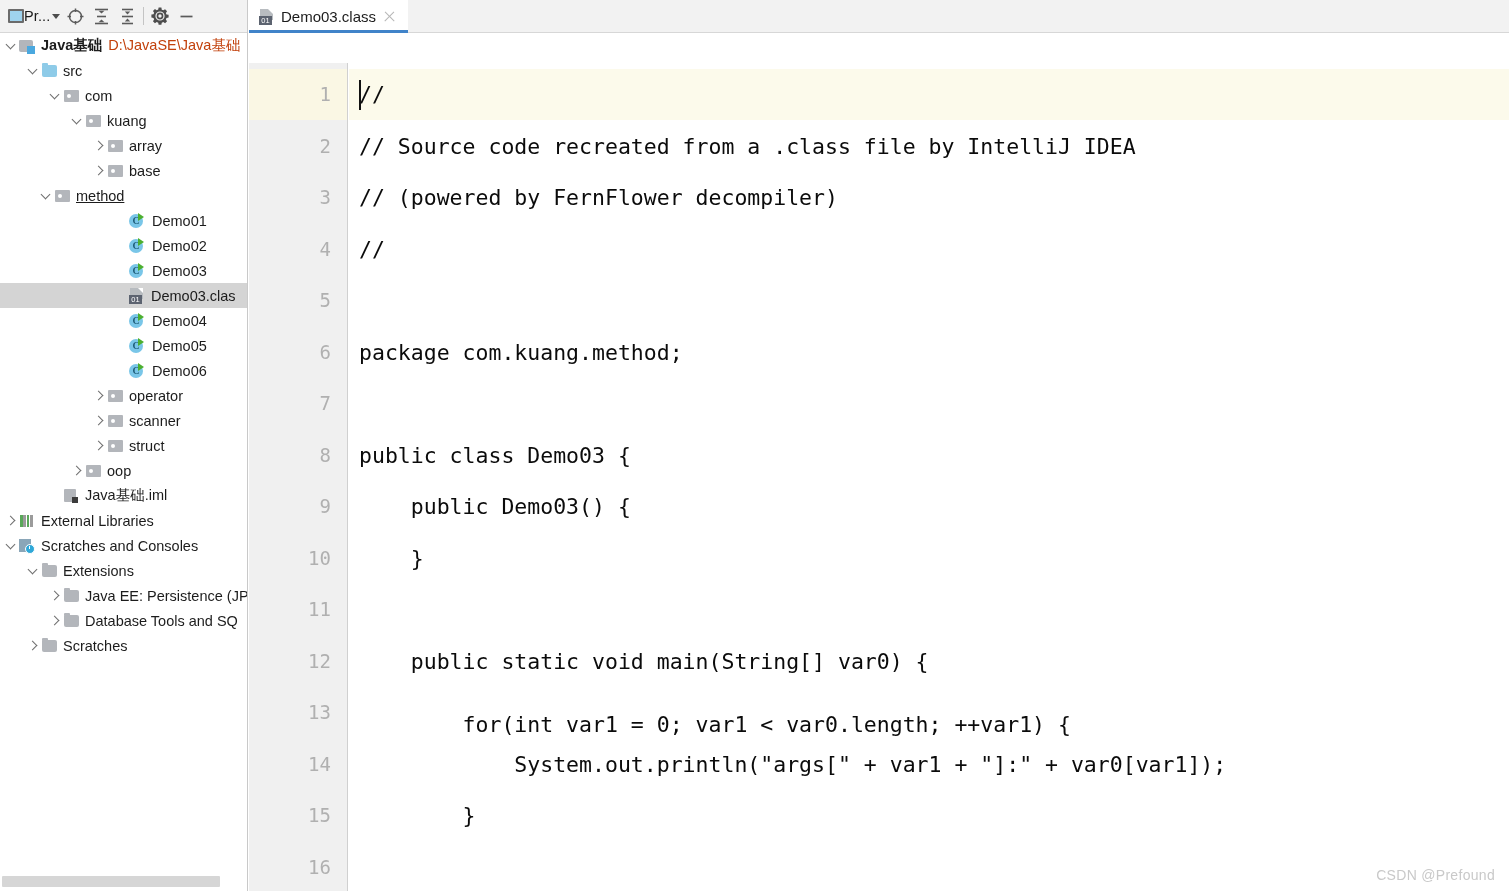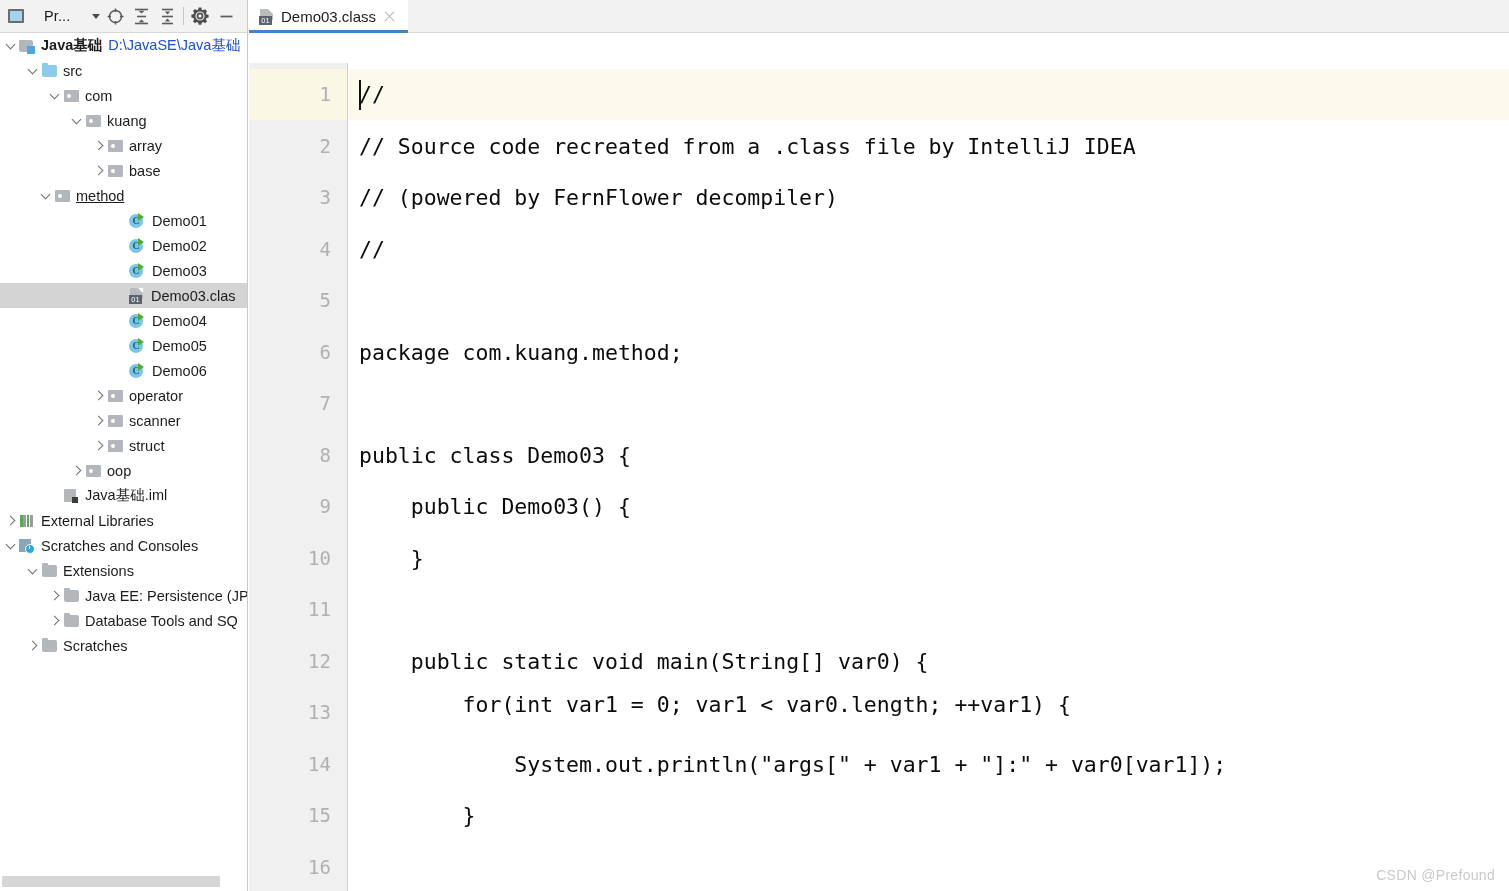--- a/index.html
+++ b/index.html
@@ -33,21 +33,21 @@
     background: #f2f2f2;
     border-bottom: 1px solid #d7d7d7;
     display: flex;
     align-items: center;
     box-sizing: border-box;
     padding-left: 6px;
   }
   .pt-title {
     display: flex;
     align-items: center;
-    gap: 20px;
+    gap: 0;
     cursor: default;
     padding: 2px 2px;
   }
   .pt-title .win-icon {
     width: 16px; height: 14px;
     border: 2px solid #6b6b6b;
     background: #9fd3ee;
     box-sizing: border-box;
     border-radius: 1px;
   }
@@ -268,21 +268,21 @@
   }
   .ic-scratch .clock::after {
     content:"";
     position:absolute; left:3px; top:1.5px;
     width:1.3px; height:3.4px;
     background:#ffffff;
   }
 
   .row-label { color:#1c1c1c; }
   .row-label.bold { font-weight: bold; }
-  .row-path { color:#1d4ed8; margin-left:6px; }
+  .row-path { color:#c2410c; margin-left:6px; }
 
   
   #tree-hscroll {
     position:absolute;
     left:0; bottom:0;
     width:247px; height:24px;
     background:#ffffff;
     border-top:1px solid #ffffff;
   }
   #tree-hscroll .track {
@@ -705,21 +705,21 @@
           <div class="code-line" style="top: 109px;">// (powered by FernFlower decompiler)</div>
           <div class="code-line" style="top: 160.5px;">//</div>
           <div class="code-line" style="top: 212px;"></div>
           <div class="code-line" style="top: 263.5px;">package com.kuang.method;</div>
           <div class="code-line" style="top: 315px;"></div>
           <div class="code-line" style="top: 366.5px;">public class Demo03 {</div>
           <div class="code-line" style="top: 418px;">    public Demo03() {</div>
           <div class="code-line" style="top: 469.5px;">    }</div>
           <div class="code-line" style="top: 521px;"></div>
           <div class="code-line" style="top: 572.5px;">    public static void main(String[] var0) {</div>
-          <div class="code-line" style="top: 616px;">        for(int var1 = 0; var1 &lt; var0.length; ++var1) {</div>
+          <div class="code-line" style="top: 636px;">        for(int var1 = 0; var1 &lt; var0.length; ++var1) {</div>
           <div class="code-line" style="top: 675.5px;">            System.out.println("args[" + var1 + "]:" + var0[var1]);</div>
           <div class="code-line" style="top: 727px;">        }</div>
           <div class="code-line" style="top: 778.5px;"></div>
         </div>
       <div id="text-caret" style="top: 17px; left: 110px;"></div>
     </div>
 
     <div id="watermark">CSDN @Prefound</div>
   </div>
 </div>

